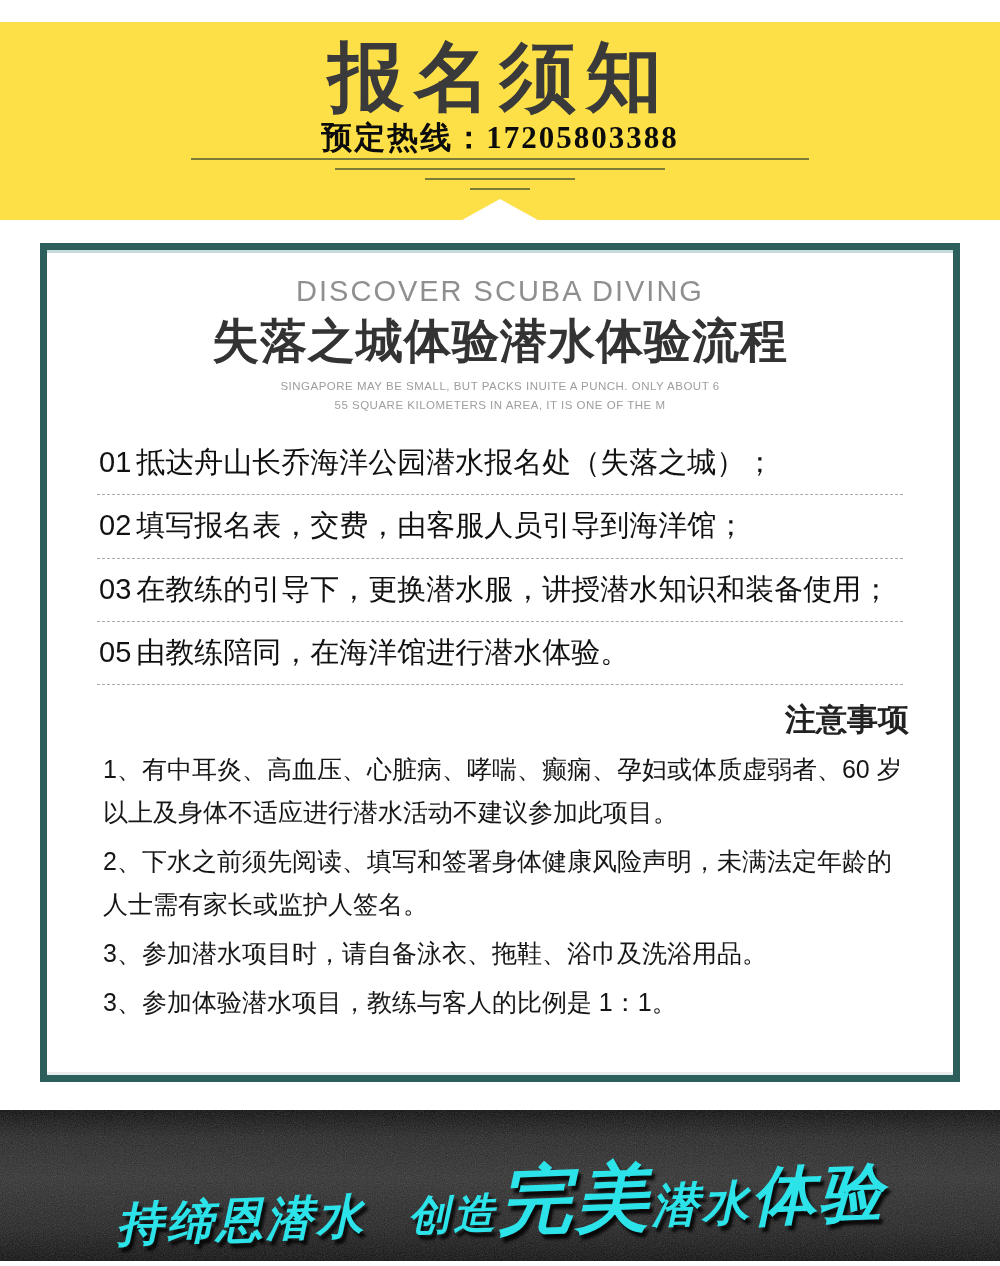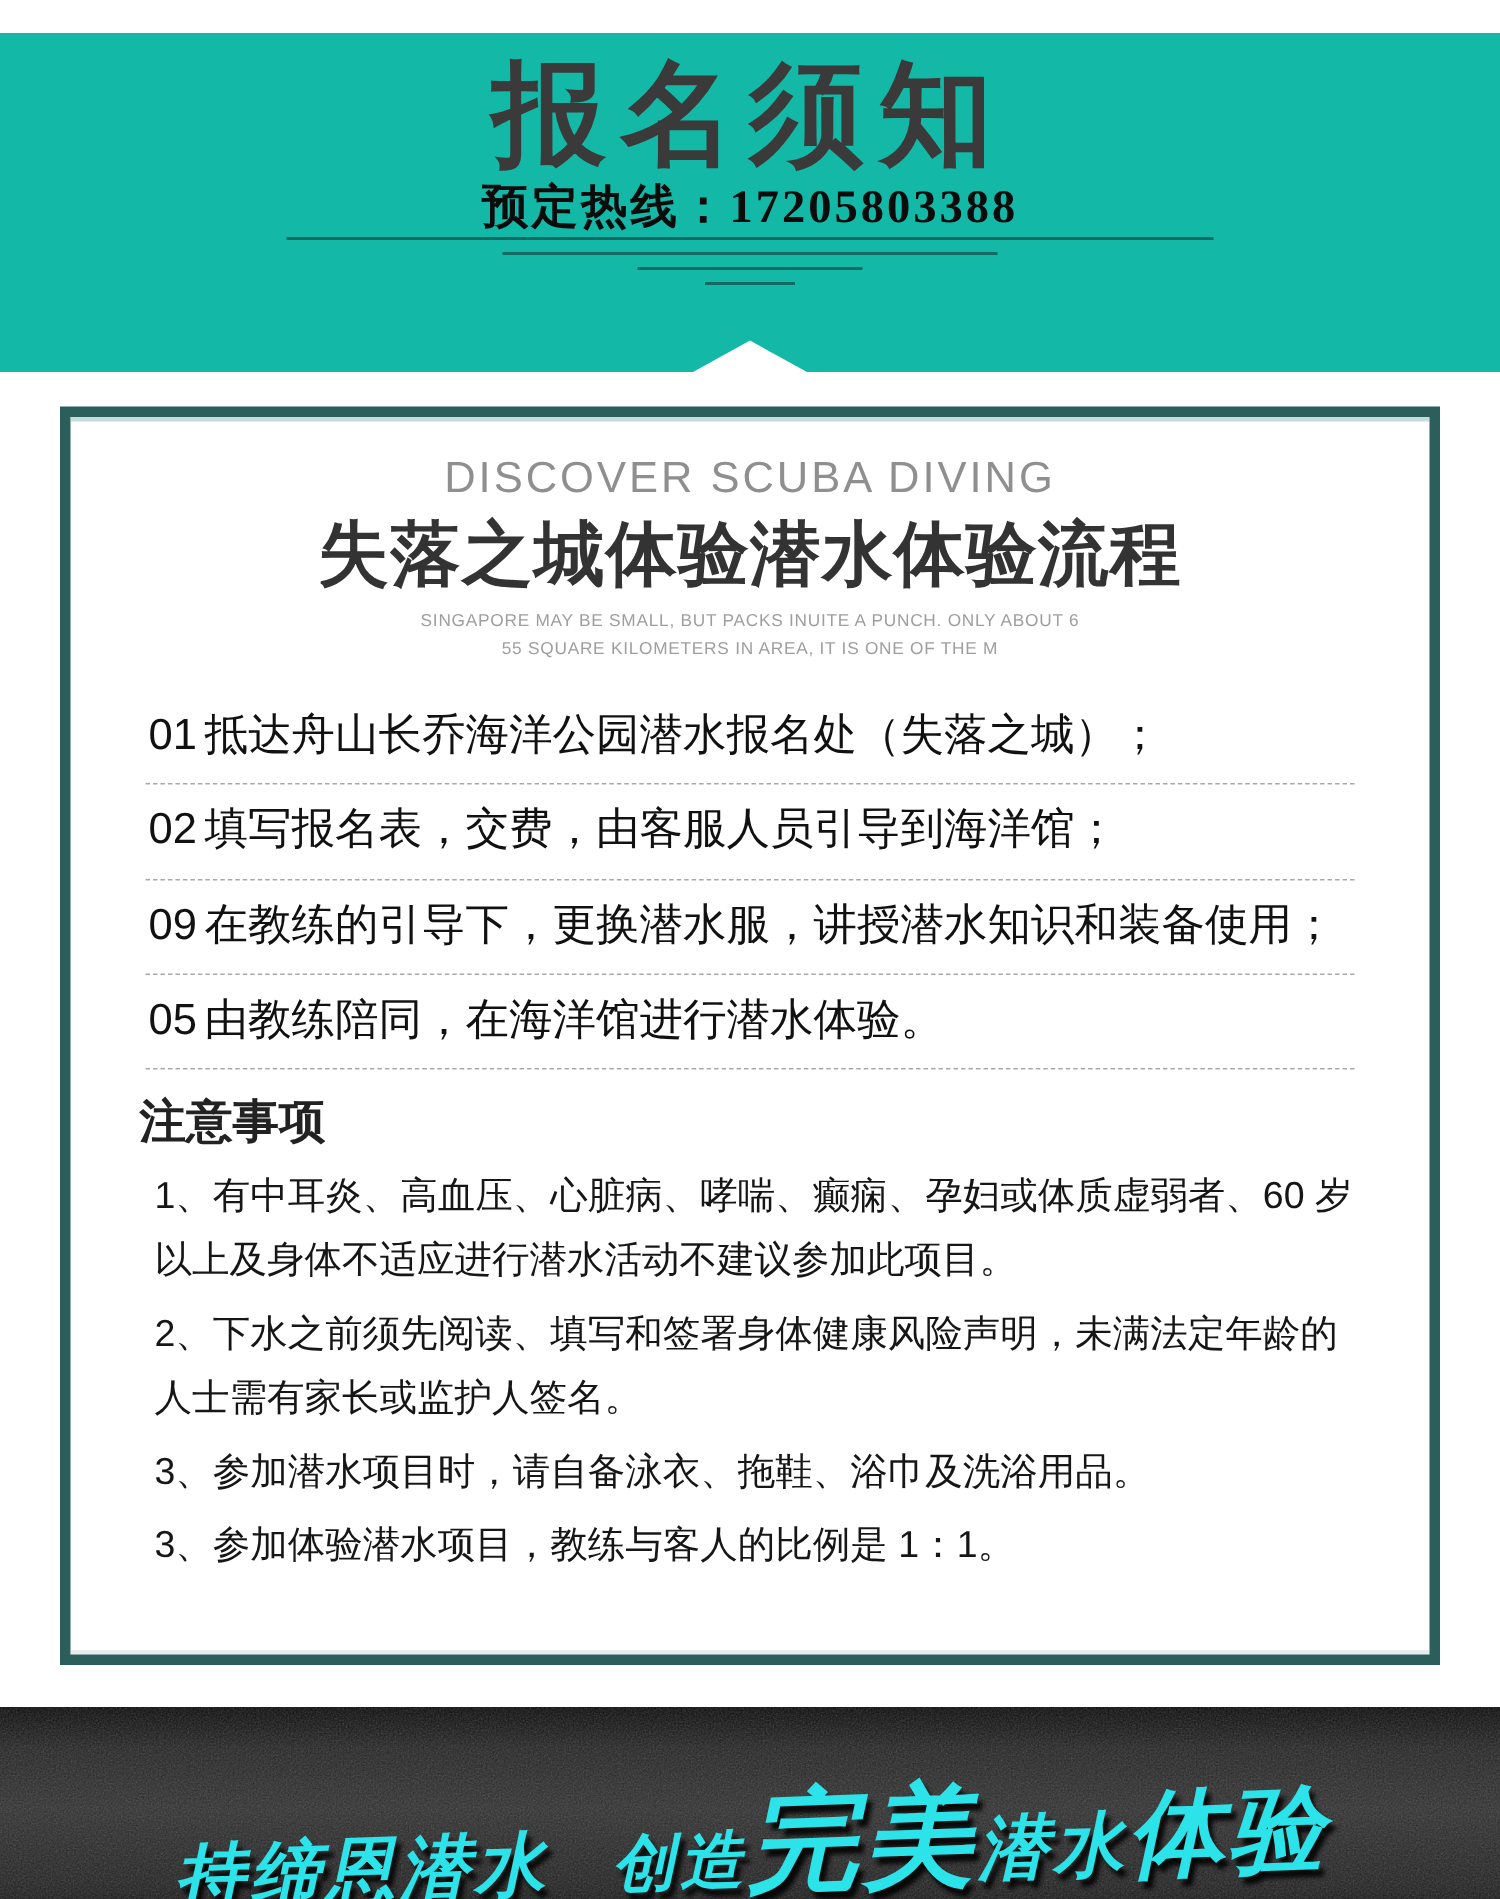--- a/index.html
+++ b/index.html
@@ -2,21 +2,21 @@
 <html><head>
 <meta charset="utf-8">
 <style>
   * { margin:0; padding:0; box-sizing:border-box; }
   html,body { background:#ffffff; }
   body { font-family:"Liberation Sans","DejaVu Sans",sans-serif; }
   .page { position:relative; width:1000px; height:1266px; margin:0 auto; background:#ffffff; overflow:hidden; }
 
   
   .top-strip { height:22px; background:#ffffff; }
-  .banner { position:relative; height:226px; background:#14b8a6; text-align:center; overflow:visible; }
+  .banner { position:relative; height:198px; background:#fde047; text-align:center; overflow:visible; }
   .banner-title {
     padding-top:17px; font-size:76px; line-height:1.0; font-weight:900;
     letter-spacing:10px; color:#3a3a3a;
     font-family:"Liberation Sans","DejaVu Sans",sans-serif;
   }
   .hotline {
     margin-top:7px; font-family:"Liberation Serif","DejaVu Serif",serif;
     font-weight:700; font-size:31px; color:#0c0c0c; letter-spacing:2px; line-height:1.0;
   }
   .micro-lines { margin-top:5px; }
@@ -45,21 +45,21 @@
 
   .steps { list-style:none; margin-top:17px; text-align:left; padding:0 6px; }
   .step {
     font-size:29px; color:#111111; line-height:1.18;
     padding:13px 2px 15px; border-bottom:1px dashed #a9a9a9;
     white-space:nowrap; overflow:hidden;
   }
   .step-num { margin-right:5px; }
 
   .notes-title {
-    margin-top:16px; text-align:left; padding-left:2px;
+    margin-top:16px; text-align:right; padding-left:2px;
     font-family:"Liberation Serif","DejaVu Serif",serif;
     font-size:31px; font-weight:600; color:#222222; line-height:1.2;
   }
   .notes { margin-top:10px; text-align:left; padding:0 0 0 12px; }
   .notes p { margin-bottom:6px; font-size:25px; line-height:1.72; color:#161616; }
 
   
   .footer {
     position:relative; margin-top:28px; height:151px; overflow:hidden;
     background:linear-gradient(180deg,#0a0a0a 0%,#242424 18%,#2f2f2f 45%,#212121 78%,#0c0c0c 100%);
@@ -101,21 +101,21 @@
     <div class="eyebrow">DISCOVER SCUBA DIVING</div>
     <h2 class="card-title">失落之城体验潜水体验流程</h2>
     <p class="subtitle">
       <span>SINGAPORE MAY BE SMALL, BUT PACKS INUITE A PUNCH. ONLY ABOUT 6</span><br>
       <span>55 SQUARE KILOMETERS IN AREA, IT IS ONE OF THE M</span>
     </p>
 
     <ul class="steps">
       <li class="step"><span class="step-num">01</span><span>抵达舟山长乔海洋公园潜水报名处（失落之城）；</span></li>
       <li class="step"><span class="step-num">02</span><span>填写报名表，交费，由客服人员引导到海洋馆；</span></li>
-      <li class="step"><span class="step-num">09</span><span>在教练的引导下，更换潜水服，讲授潜水知识和装备使用；</span></li>
+      <li class="step"><span class="step-num">03</span><span>在教练的引导下，更换潜水服，讲授潜水知识和装备使用；</span></li>
       <li class="step"><span class="step-num">05</span><span>由教练陪同，在海洋馆进行潜水体验。</span></li>
     </ul>
 
     <h3 class="notes-title">注意事项</h3>
     <div class="notes">
       <p>1、有中耳炎、高血压、心脏病、哮喘、癫痫、孕妇或体质虚弱者、60 岁以上及身体不适应进行潜水活动不建议参加此项目。</p>
       <p>2、下水之前须先阅读、填写和签署身体健康风险声明，未满法定年龄的人士需有家长或监护人签名。</p>
       <p>3、参加潜水项目时，请自备泳衣、拖鞋、浴巾及洗浴用品。</p>
       <p>3、参加体验潜水项目，教练与客人的比例是 1：1。</p>
     </div>

